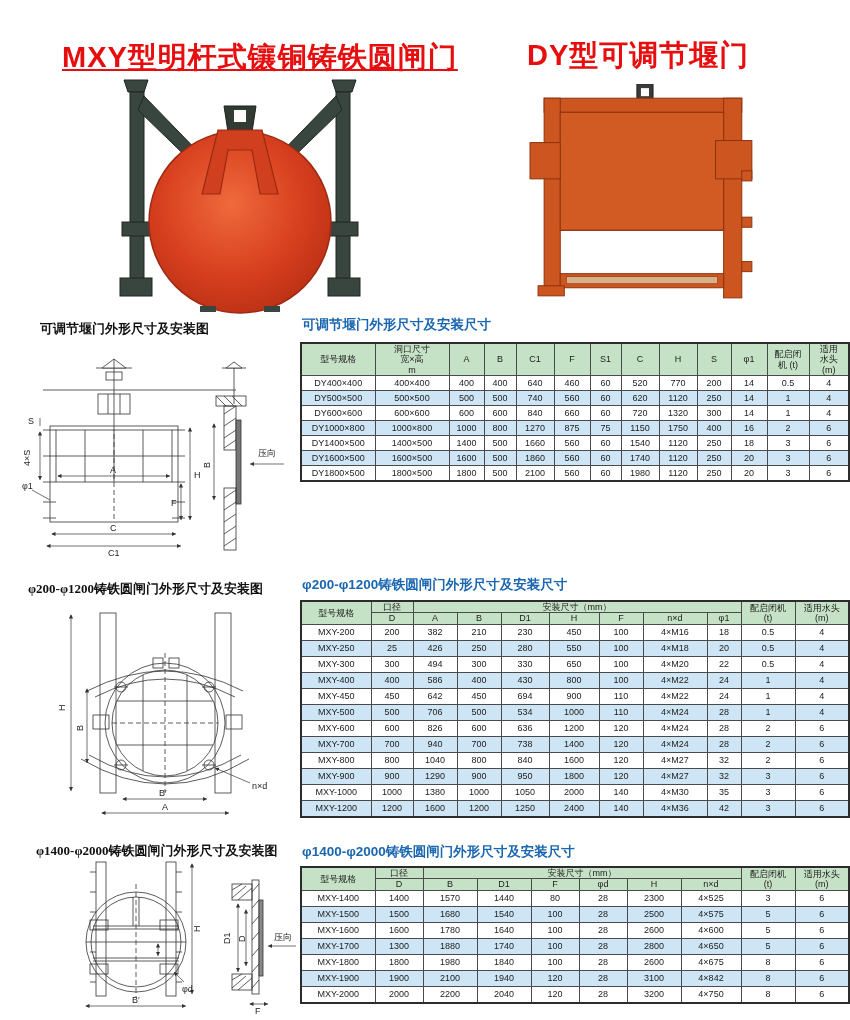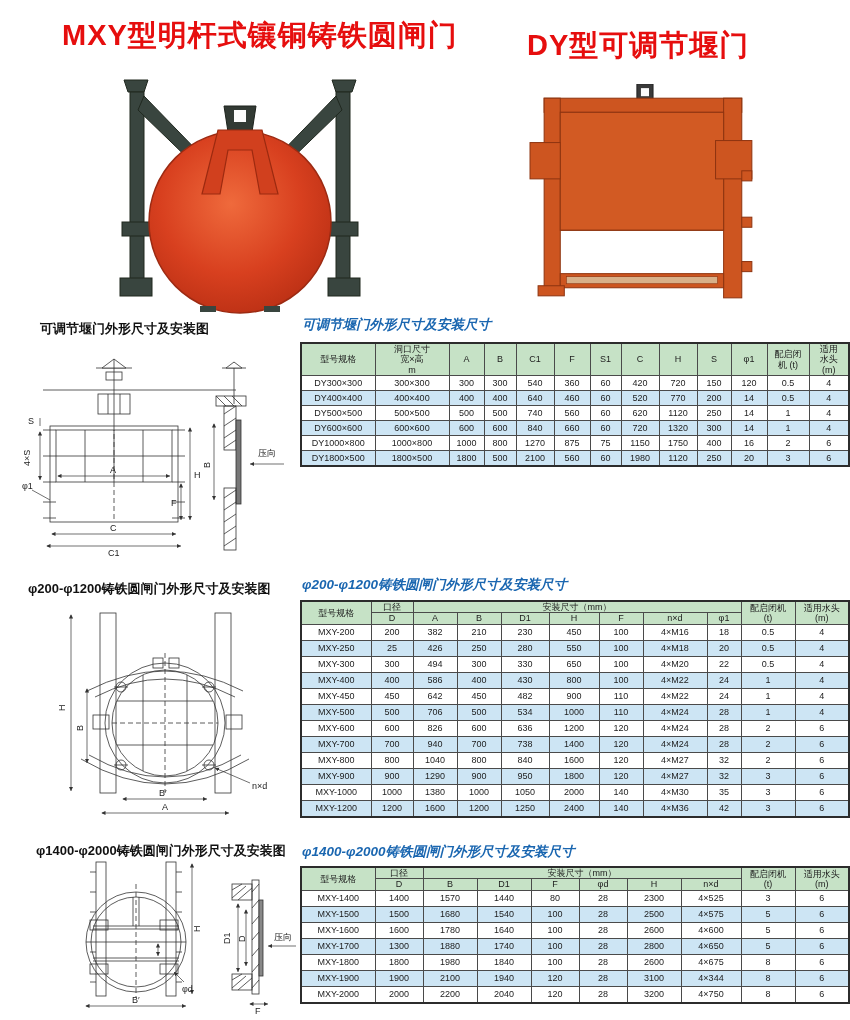--- a/index.html
+++ b/index.html
@@ -1,43 +1,43 @@
 <!DOCTYPE html>
 <html><head>
 <meta charset="utf-8">
 <style>
   html,body{margin:0;padding:0;background:#fff;}
   body{width:850px;height:1020px;position:relative;font-family:"Liberation Sans",sans-serif;overflow:hidden;}
   .abs{position:absolute;}
 
   .main-title{font-weight:bold;font-size:29px;color:#e60e0e;letter-spacing:1px;white-space:nowrap;}
-  .draw-title{font-weight:bold;font-size:13px;color:#111;white-space:nowrap;}
-  .table-title{font-weight:bold;font-size:13.5px;color:#1a66b0;white-space:nowrap;font-style:italic;}
+  .draw-title{font-weight:bold;font-size:13px;color:#111;white-space:nowrap;font-family:Liberation Serif, serif;}
+  .table-title{font-weight:bold;font-size:13.5px;color:#1a66b0;white-space:nowrap;}
 
   table.spec{border-collapse:collapse;table-layout:fixed;font-size:9px;color:#1c1c1c;
              text-align:center;border:2px solid #2c2c2c;background:#fff;}
   table.spec th,table.spec td{border:1px solid #4a4a4a;padding:0 1px;vertical-align:middle;
              overflow:hidden;white-space:nowrap;}
   table.spec th{background:#c6e2c6;font-weight:normal;white-space:pre-line;line-height:1.15;}
   table.spec td{height:15px;}
   table.spec tbody tr:nth-child(even){background:#cde5f4;}
   #table1 td{height:14px;}
   #table3 td{height:15px;}
 
   svg text{font-family:"Liberation Sans",sans-serif;}
   .dlab{font-size:9px;fill:#222;}
   .dlab-cn{font-size:9px;fill:#222;}
   .thin{stroke:#333;stroke-width:0.8;fill:none;}
   .dim{stroke:#333;stroke-width:0.7;fill:none;}
 </style>
 </head>
 <body>
 
-<div class="abs main-title" style="left:62px;top:16px;">MXY型明杆式镶铜铸铁圆闸门</div>
-<div class="abs main-title" style="left:527px;top:26px;">DY型可调节堰门</div>
+<div class="abs main-title" style="left:62px;top:38px;text-decoration:underline;">MXY型明杆式镶铜铸铁圆闸门</div>
+<div class="abs main-title" style="left:527px;top:36px;">DY型可调节堰门</div>
 
 <div class="abs" style="left:100px;top:72px;width:280px;height:242px;">
 <svg width="280" height="242" viewBox="0 0 280 242">
   <defs>
     <radialGradient id="gRed" cx="45%" cy="40%" r="70%">
       <stop offset="0%" stop-color="#ef6a3c"></stop>
           <stop offset="55%" stop-color="#d8401f"></stop>
           <stop offset="100%" stop-color="#b42c12"></stop>
     </radialGradient>
   </defs>
@@ -232,35 +232,20 @@
       <th>φ1</th>
       <th>配启闭
 机 (t)</th>
       <th>适用
 水头
 (m)</th>
     </tr>
   </thead>
   <tbody>
       <tr>
-        <td>DY300×300</td>
-        <td>300×300</td>
-        <td>300</td>
-        <td>300</td>
-        <td>540</td>
-        <td>360</td>
-        <td>60</td>
-        <td>420</td>
-        <td>720</td>
-        <td>150</td>
-        <td>120</td>
-        <td>0.5</td>
-        <td>4</td>
-      </tr>
-      <tr>
         <td>DY400×400</td>
         <td>400×400</td>
         <td>400</td>
         <td>400</td>
         <td>640</td>
         <td>460</td>
         <td>60</td>
         <td>520</td>
         <td>770</td>
         <td>200</td>
@@ -304,20 +289,50 @@
         <td>1000</td>
         <td>800</td>
         <td>1270</td>
         <td>875</td>
         <td>75</td>
         <td>1150</td>
         <td>1750</td>
         <td>400</td>
         <td>16</td>
         <td>2</td>
+        <td>6</td>
+      </tr>
+      <tr>
+        <td>DY1400×500</td>
+        <td>1400×500</td>
+        <td>1400</td>
+        <td>500</td>
+        <td>1660</td>
+        <td>560</td>
+        <td>60</td>
+        <td>1540</td>
+        <td>1120</td>
+        <td>250</td>
+        <td>18</td>
+        <td>3</td>
+        <td>6</td>
+      </tr>
+      <tr>
+        <td>DY1600×500</td>
+        <td>1600×500</td>
+        <td>1600</td>
+        <td>500</td>
+        <td>1860</td>
+        <td>560</td>
+        <td>60</td>
+        <td>1740</td>
+        <td>1120</td>
+        <td>250</td>
+        <td>20</td>
+        <td>3</td>
         <td>6</td>
       </tr>
       <tr>
         <td>DY1800×500</td>
         <td>1800×500</td>
         <td>1800</td>
         <td>500</td>
         <td>2100</td>
         <td>560</td>
         <td>60</td>
@@ -474,21 +489,21 @@
         <td>4×M22</td>
         <td>24</td>
         <td>1</td>
         <td>4</td>
       </tr>
       <tr>
         <td>MXY-450</td>
         <td>450</td>
         <td>642</td>
         <td>450</td>
-        <td>482</td>
+        <td>694</td>
         <td>900</td>
         <td>110</td>
         <td>4×M22</td>
         <td>24</td>
         <td>1</td>
         <td>4</td>
       </tr>
       <tr>
         <td>MXY-500</td>
         <td>500</td>
@@ -764,21 +779,21 @@
         <td>6</td>
       </tr>
       <tr>
         <td>MXY-1900</td>
         <td>1900</td>
         <td>2100</td>
         <td>1940</td>
         <td>120</td>
         <td>28</td>
         <td>3100</td>
-        <td>4×344</td>
+        <td>4×842</td>
         <td>8</td>
         <td>6</td>
       </tr>
       <tr>
         <td>MXY-2000</td>
         <td>2000</td>
         <td>2200</td>
         <td>2040</td>
         <td>120</td>
         <td>28</td>

